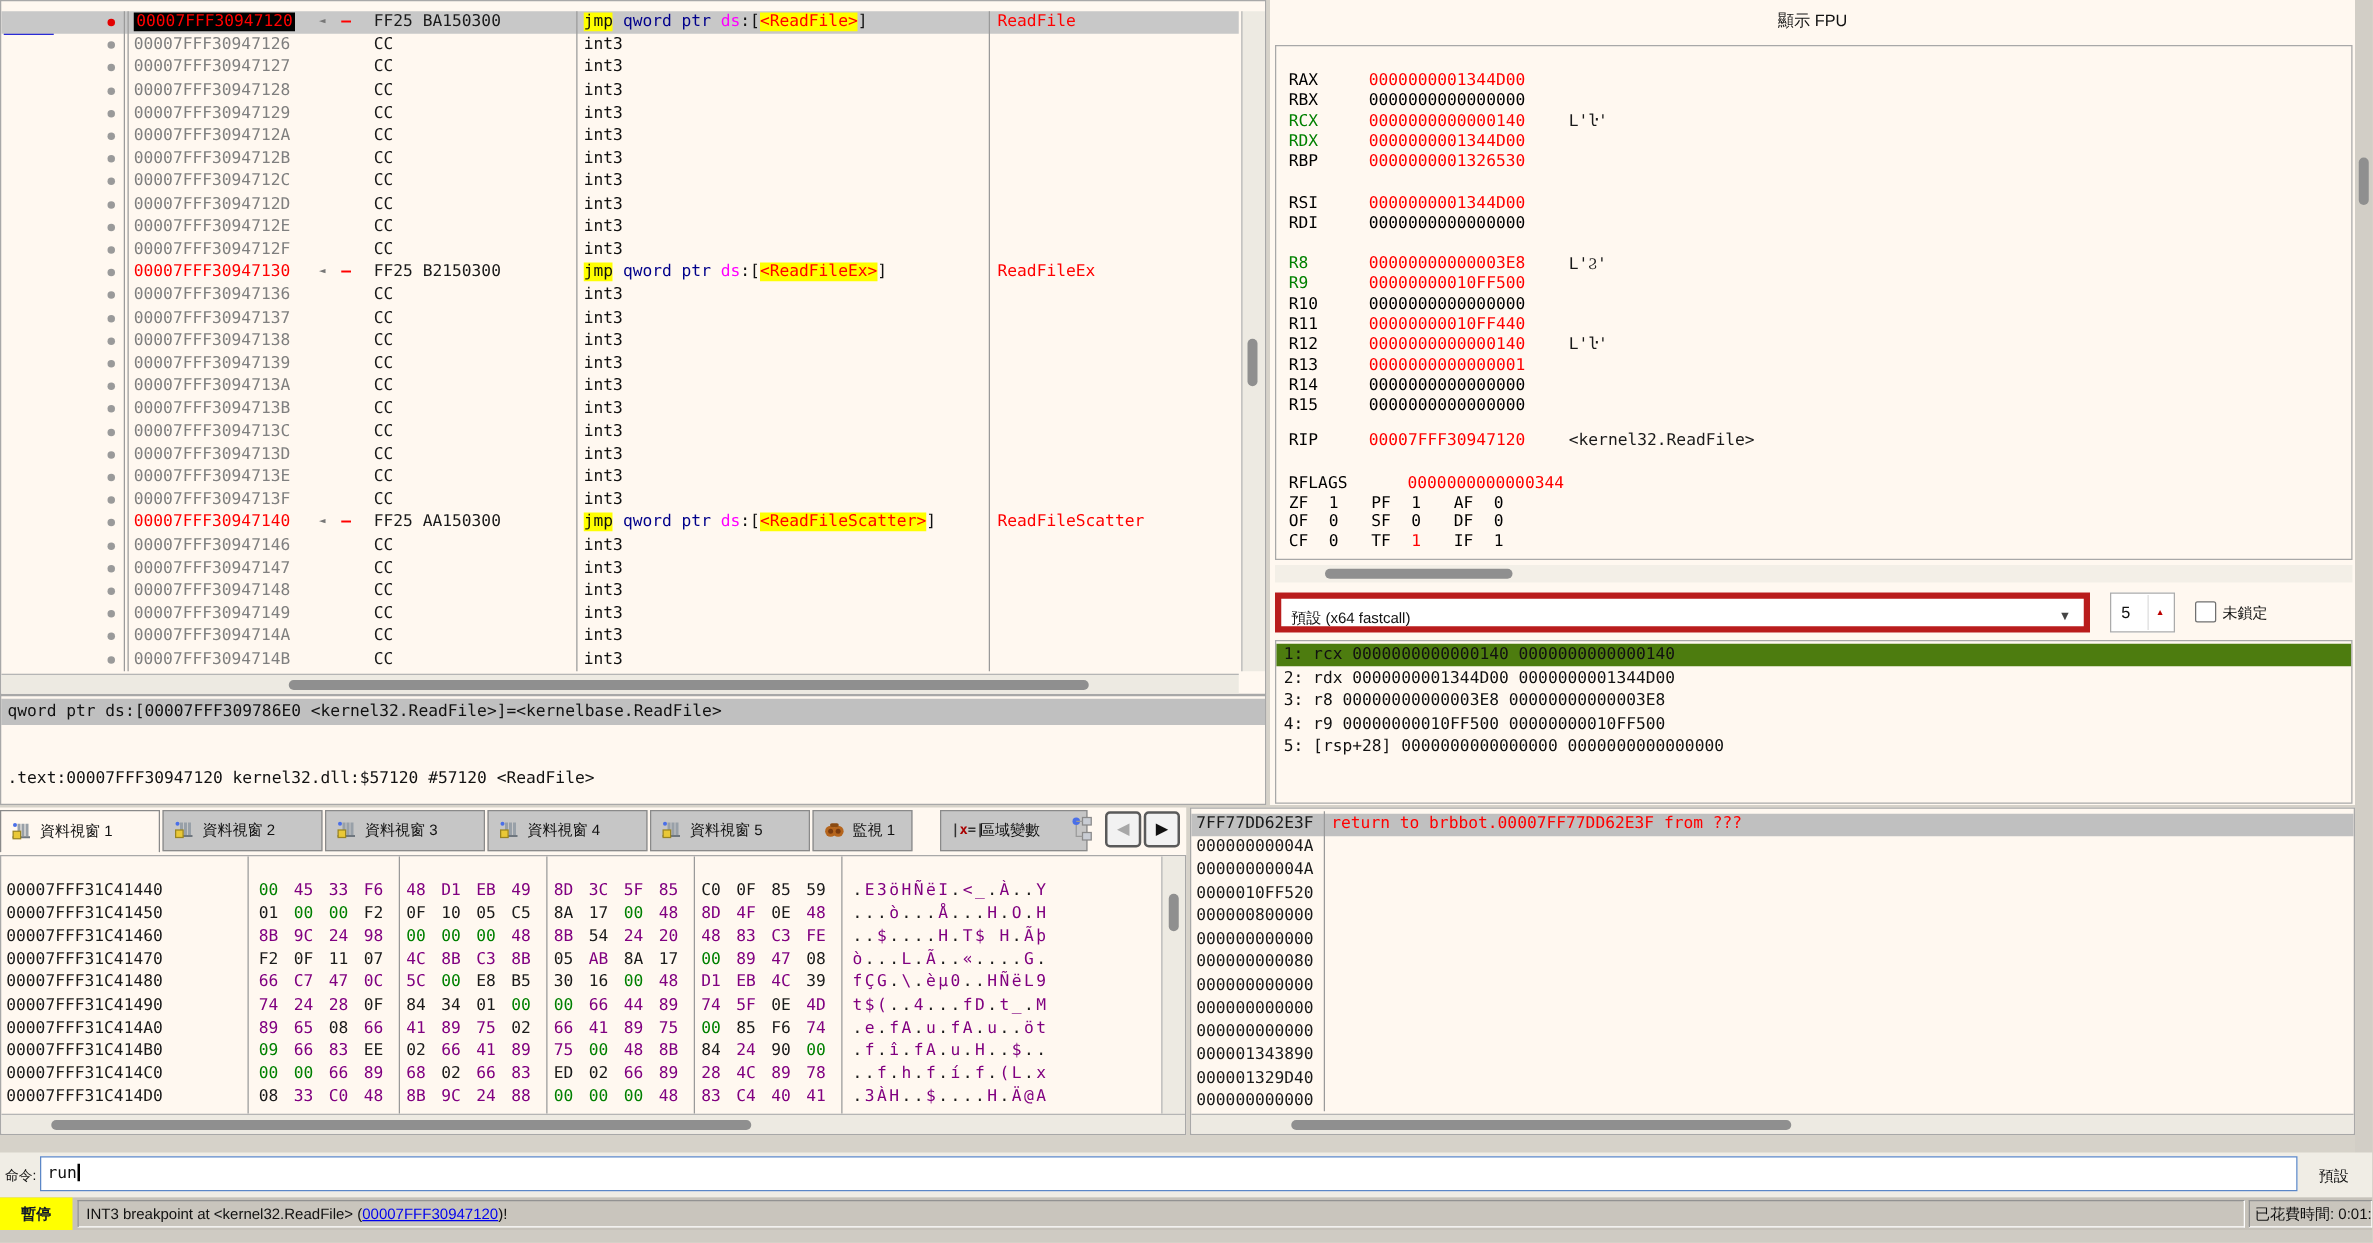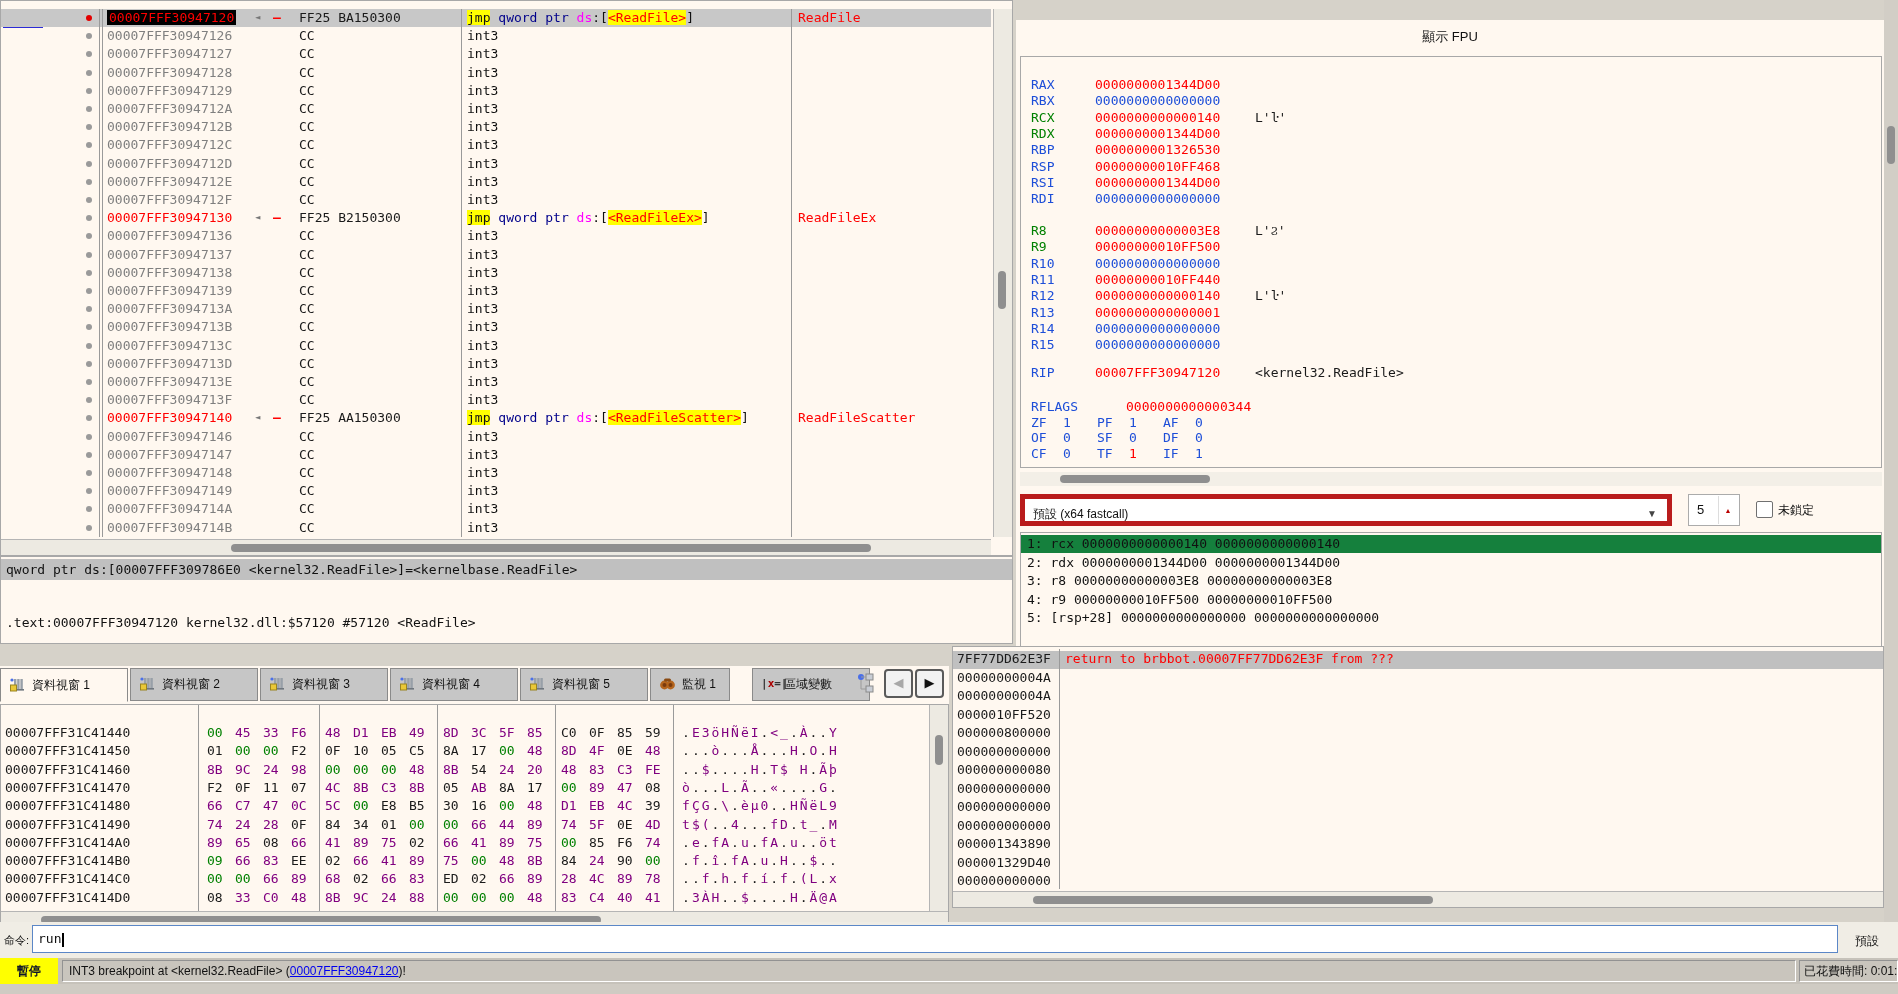--- a/index.html
+++ b/index.html
@@ -1,20 +1,20 @@
 <!DOCTYPE html>
 <html><head>
 <meta charset="utf-8">
 <style>
   html,body{margin:0;padding:0;background:#D6D2C9;}
   .win{position:relative;width:1898px;height:994px;background:#D6D2C9;
        font-family:"Liberation Sans",sans-serif;overflow:hidden;font-size:12px;color:#111;}
   .mono{font-family:"DejaVu Sans Mono",monospace;}
   .panel{position:absolute;background:#FFF8F0;border:1px solid #A8A8A8;box-sizing:border-box;}
-  .abs{position:absolute;margin-top:20px;}
+  .abs{position:absolute;}
   .nowrap{white-space:pre;}
 
   
   .p-disasm{left:0;top:0;width:1013px;height:556px;overflow:hidden;}
   .dis-rows{position:absolute;left:0;top:8px;width:990px;height:528px;}
   .dis-row{position:absolute;left:0;width:990px;height:18px;font-size:13px;}
   .dis-row.selrow{background:#C8C8C8;}
   .dis-dot{position:absolute;left:85px;top:6px;width:6px;height:6px;border-radius:50%;background:#9A9A9A;}
   .dis-dot.red{background:#E30000;}
   .dis-addr{position:absolute;left:106px;top:1px;}
@@ -47,35 +47,35 @@
          font-size:13px;line-height:21px;padding-left:5px;box-sizing:border-box;}
   .info2{position:absolute;left:5px;top:58px;font-size:13px;}
 
   
   .p-regs{left:1016px;top:0;width:868px;height:644px;border:none;background:#FFF8F0;}
   .reg-header{position:absolute;left:0;top:8px;width:100%;text-align:center;font-size:13px;color:#111;}
   .reg-box{position:absolute;left:4px;top:36px;width:862px;height:412px;border:1px solid #A8A8A8;
            background:#FFF8F0;box-sizing:border-box;overflow:hidden;}
   .reg-row{position:absolute;left:0;width:100%;height:16px;font-size:13px;}
   .rn{position:absolute;left:10px;}  .rv{position:absolute;left:74px;}  .rx{position:absolute;left:234px;color:#1A1A1A;}
-  .c-k{color:#1d4ed8;} .c-r{color:#FF0000;} .c-g{color:#008000;}
+  .c-k{color:#000000;} .c-r{color:#FF0000;} .c-g{color:#008000;}
   .conv-bar{position:absolute;left:4px;top:472px;width:862px;height:38px;}
   .combo{position:absolute;left:0;top:2px;width:652px;height:32px;background:#fff;border:5px solid #b91c1c;
          box-sizing:border-box;font-size:12px;line-height:30px;padding-left:8px;}
   .combo-arrow{position:absolute;right:10px;top:0;color:#444;font-size:10px;line-height:30px;}
   .spin{position:absolute;left:668px;top:2px;width:52px;height:32px;background:#fff;border:1px solid #ABABAB;
         box-sizing:border-box;font-size:13px;line-height:30px;padding-left:8px;}
   .spin-btns{position:absolute;right:2px;top:1px;width:18px;height:28px;font-size:7px;color:#C33;
              display:flex;flex-direction:column;justify-content:space-around;align-items:center;border-left:1px solid #DDD;}
   .chk-box{position:absolute;left:736px;top:9px;width:15px;height:15px;background:#fff;border:1px solid #707070;border-radius:2px;}
   .chk-label{position:absolute;left:758px;top:10px;font-size:12px;}
   .args-box{position:absolute;left:4px;top:512px;width:862px;height:131px;border:1px solid #A8A8A8;
             background:#FFF8F0;box-sizing:border-box;overflow:hidden;}
   .arg-row{position:absolute;left:0;width:100%;height:18px;font-size:13px;padding-left:6px;box-sizing:border-box;line-height:18px;}
-  .arg-row.sel{background:#15803d;}
+  .arg-row.sel{background:#4d7c0f;}
   .edge-scroll{position:absolute;left:1884px;top:0;width:14px;height:958px;background:#D2CEC6;}
 
   
   .p-bl{left:0;top:646px;width:949px;height:262px;border:none;background:#FFF8F0;}
   .tabbar{position:absolute;left:0;top:2px;height:34px;width:949px;}
   .tab{position:absolute;top:0;height:33px;box-sizing:border-box;border:1px solid #8A8A8A;
        background:#C6C6C6;display:flex;align-items:center;gap:6px;padding-left:8px;font-size:12px;}
   .tab.sel{background:#FFF8F0;border-bottom:1px solid #FFF8F0;height:34px;}
   .tab .ticon{width:17px;height:17px;flex:0 0 auto;}
   .navbtn{position:absolute;top:3px;width:29px;height:29px;border:2px solid #5A5A5A;border-radius:4px;
@@ -346,24 +346,20 @@
           <span class="rv c-r">0000000000000140</span>
           <span class="rx">L'ŀ'</span>
         </div>
         <div class="reg-row" style="top: 69px;">
           <span class="rn c-g">RDX</span>
           <span class="rv c-r">0000000001344D00</span>
         </div>
         <div class="reg-row" style="top: 85px;">
           <span class="rn c-k">RBP</span>
           <span class="rv c-r">0000000001326530</span>
-        </div>
-        <div class="reg-row" style="top: 102px;">
-          <span class="rn c-k">RSP</span>
-          <span class="rv c-r">00000000010FF468</span>
         </div>
         <div class="reg-row" style="top: 118px;">
           <span class="rn c-k">RSI</span>
           <span class="rv c-r">0000000001344D00</span>
         </div>
         <div class="reg-row" style="top: 134px;">
           <span class="rn c-k">RDI</span>
           <span class="rv c-k">0000000000000000</span>
         </div>
         <div class="reg-row" style="top: 166px;">

